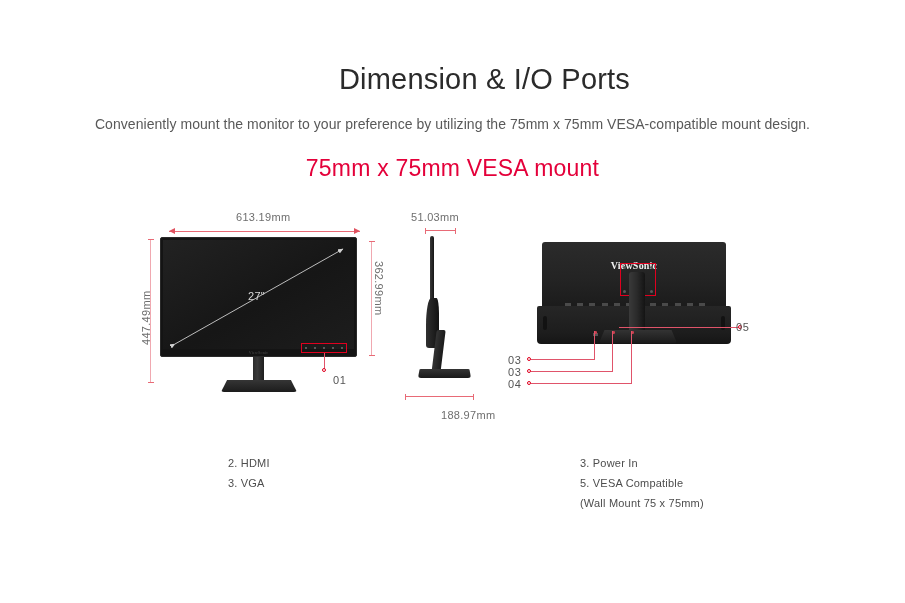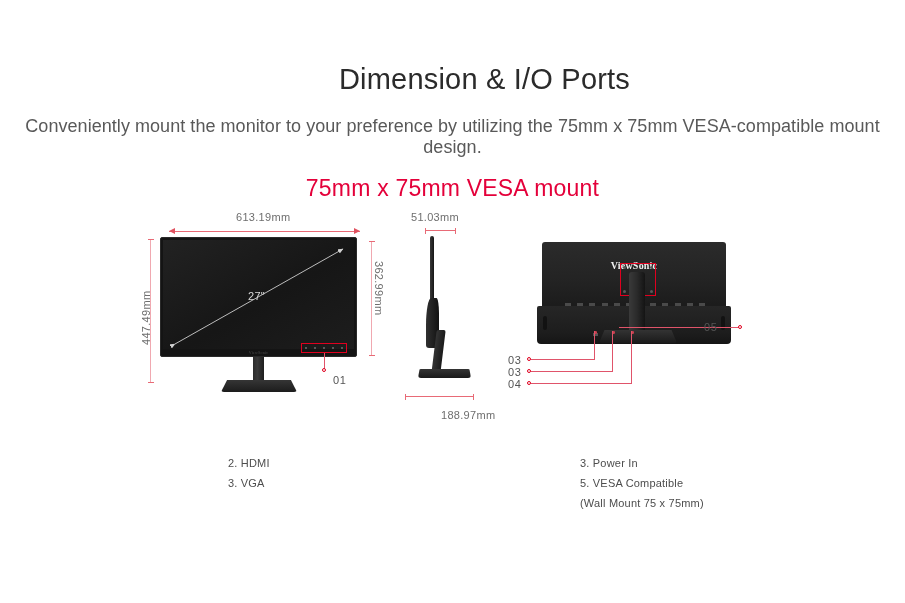--- a/index.html
+++ b/index.html
@@ -27,35 +27,34 @@
     font-weight: 400;
     color: #2b2b2b;
     letter-spacing: 0.2px;
     padding-left: 16px;
   }
   .page-subtitle {
     position: absolute;
     left: 0; top: 116px;
     width: 905px;
     text-align: center;
-    font-size: 18px;
+    font-size: 14px;
     font-weight: 400;
     color: #595959;
     letter-spacing: 0.05px;
   }
   .vesa-heading {
     position: absolute;
     left: 0; top: 155px;
     width: 905px;
     text-align: center;
     font-size: 23px;
     font-weight: 400;
     color: #e4003a;
     letter-spacing: 0.2px;
-    margin-top: 20px;
   }
 
   
   .dim-label {
     position: absolute;
     font-size: 11px;
     color: #6e6e6e;
     white-space: nowrap;
     letter-spacing: 0.3px;
   }
@@ -446,21 +445,21 @@
   <div class="lead-h" style="left:531px; top:371px; width:81px;"></div>
   <div class="lead-v" style="left:612px; top:331px; height:41px;"></div>
 
   <div class="callout-num" style="left:508px; top:378px;">04</div>
   <div class="lead-dot" style="left:527px; top:381px;"></div>
   <div class="lead-h" style="left:531px; top:383px; width:100px;"></div>
   <div class="lead-v" style="left:631px; top:331px; height:53px;"></div>
 
   <div class="lead-h" style="left:619px; top:327px; width:120px;"></div>
   <div class="lead-dot" style="left:738px; top:325px;"></div>
-  <div class="callout-num" style="left:704px; top:321px;">05</div>
+  <div class="callout-num" style="left:736px; top:321px;">05</div>
 </div>
 
 <div class="legend-col" style="left:228px; top:453px;">
   <div class="legend-item">2. HDMI</div>
   <div class="legend-item">3. VGA</div>
 </div>
 <div class="legend-col" style="left:580px; top:453px;">
   <div class="legend-item">3. Power In</div>
   <div class="legend-item">5. VESA Compatible</div>
   <div class="legend-item">(Wall Mount 75 x 75mm)</div>

